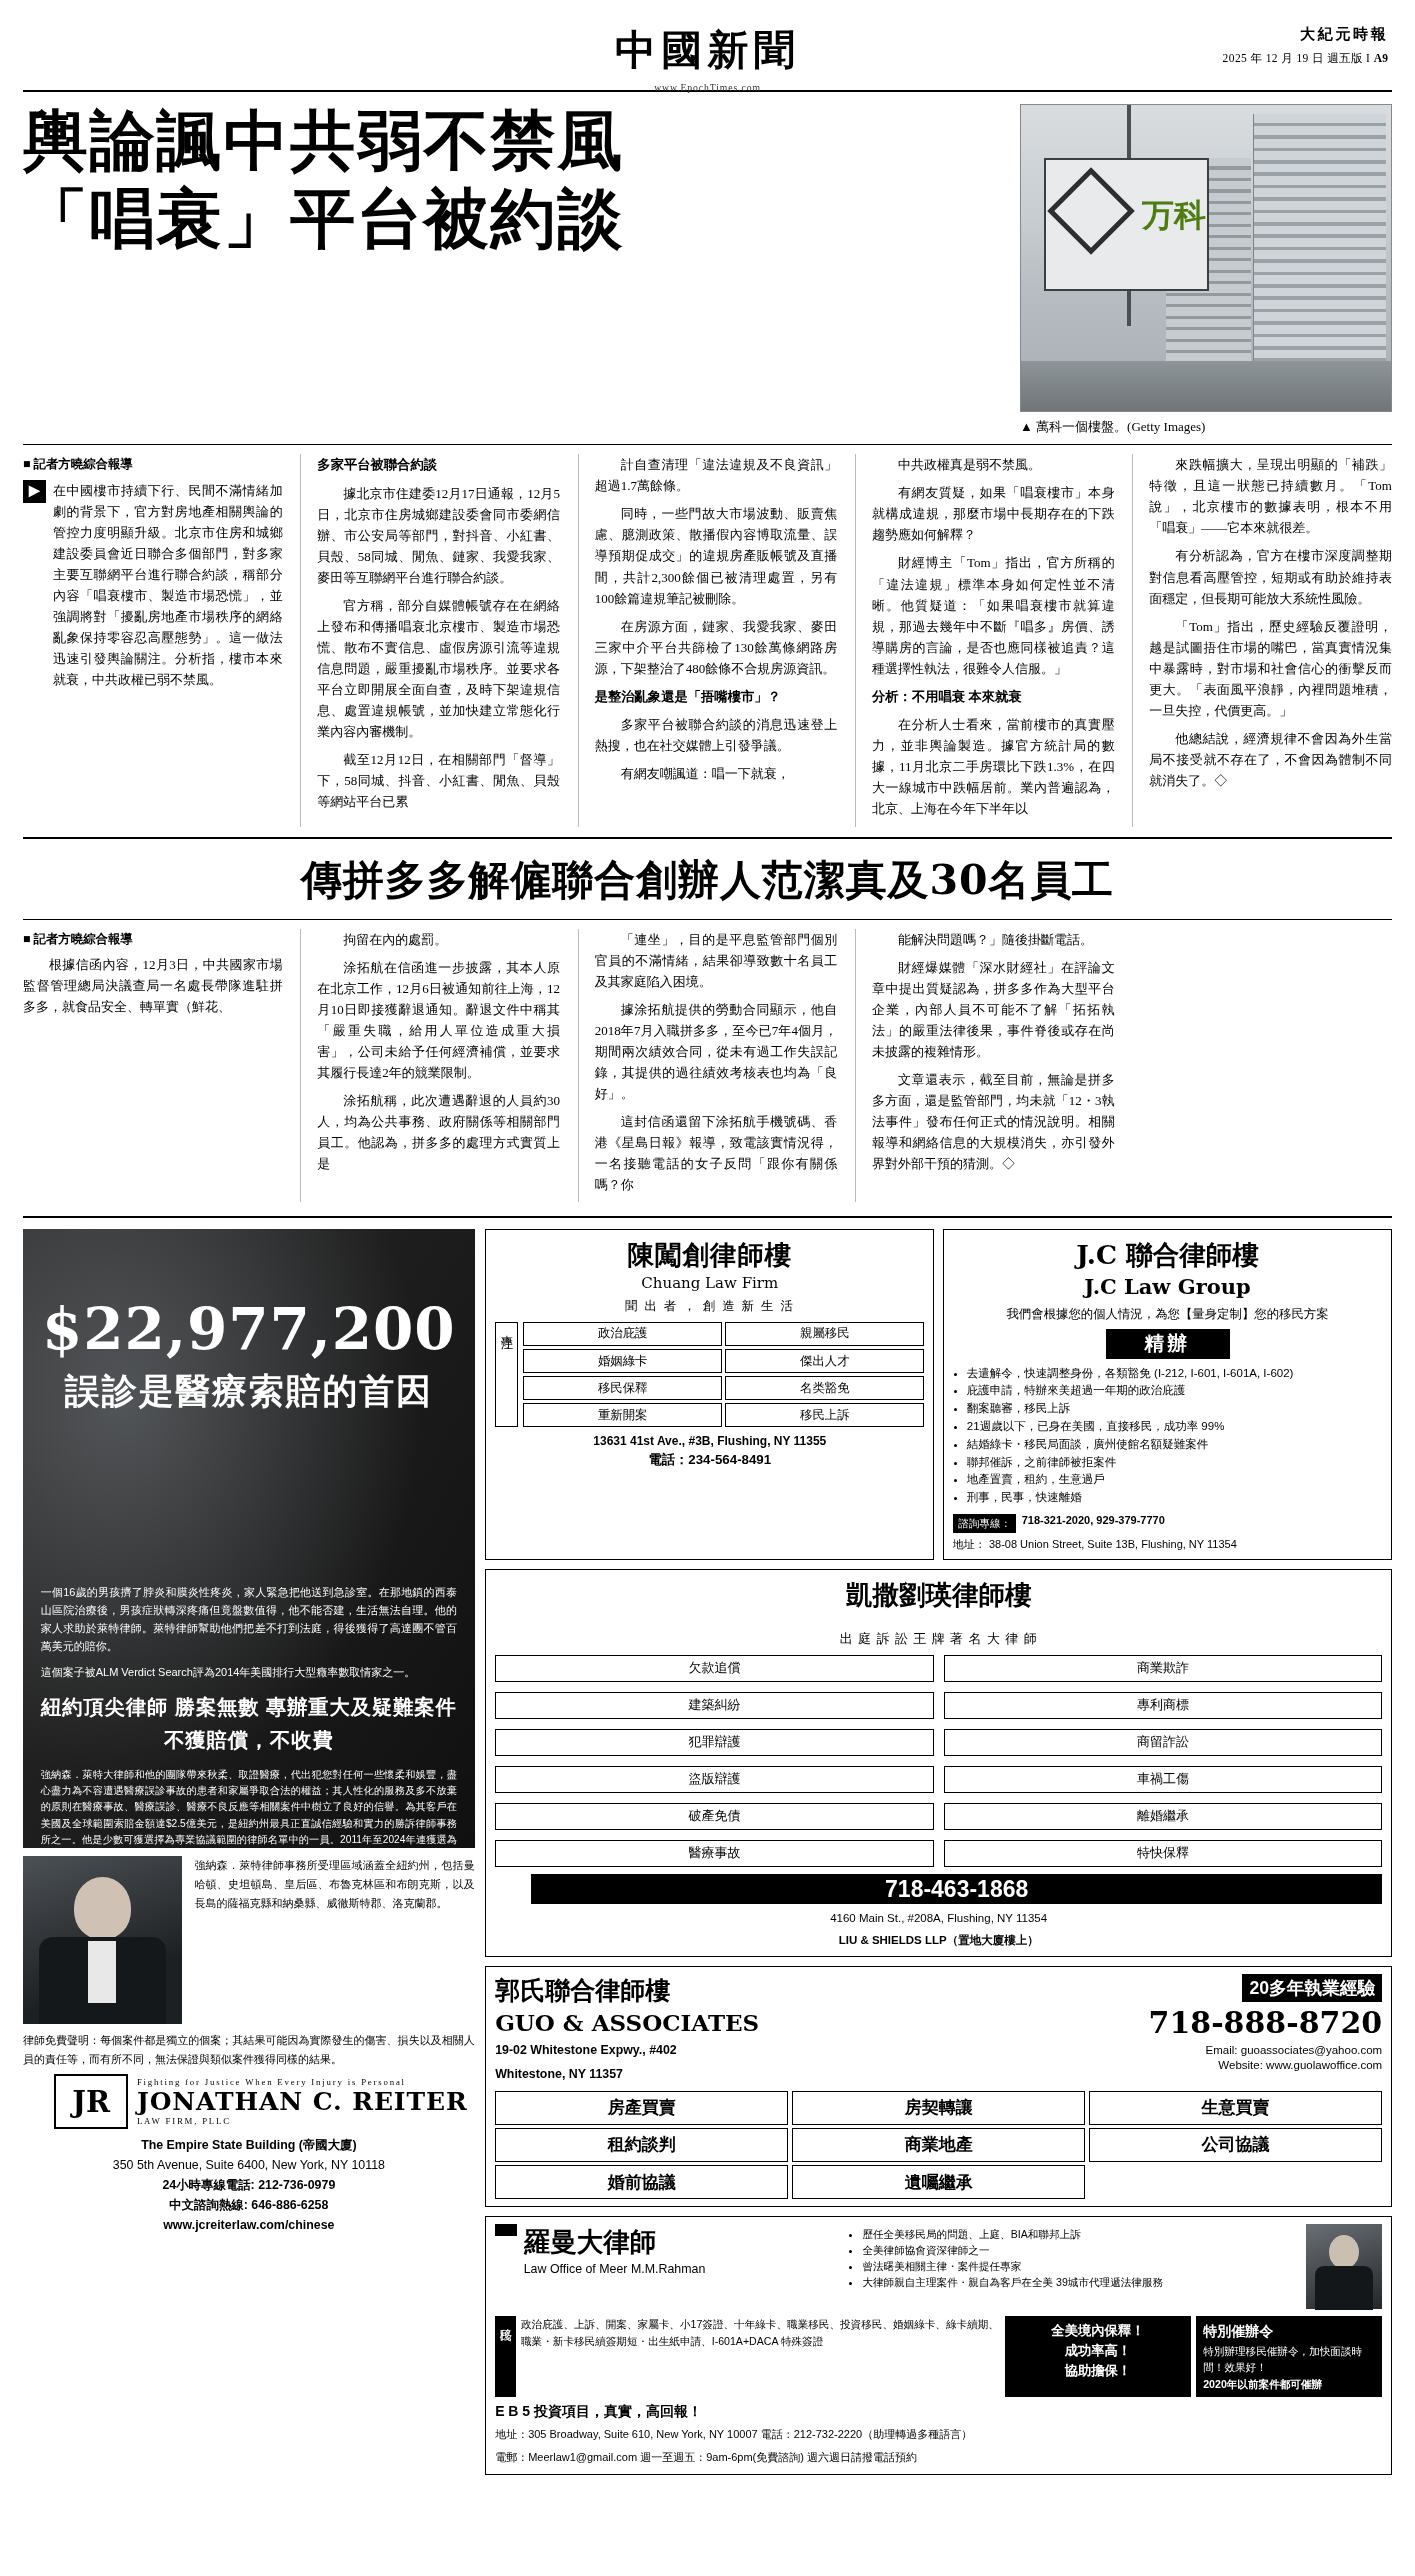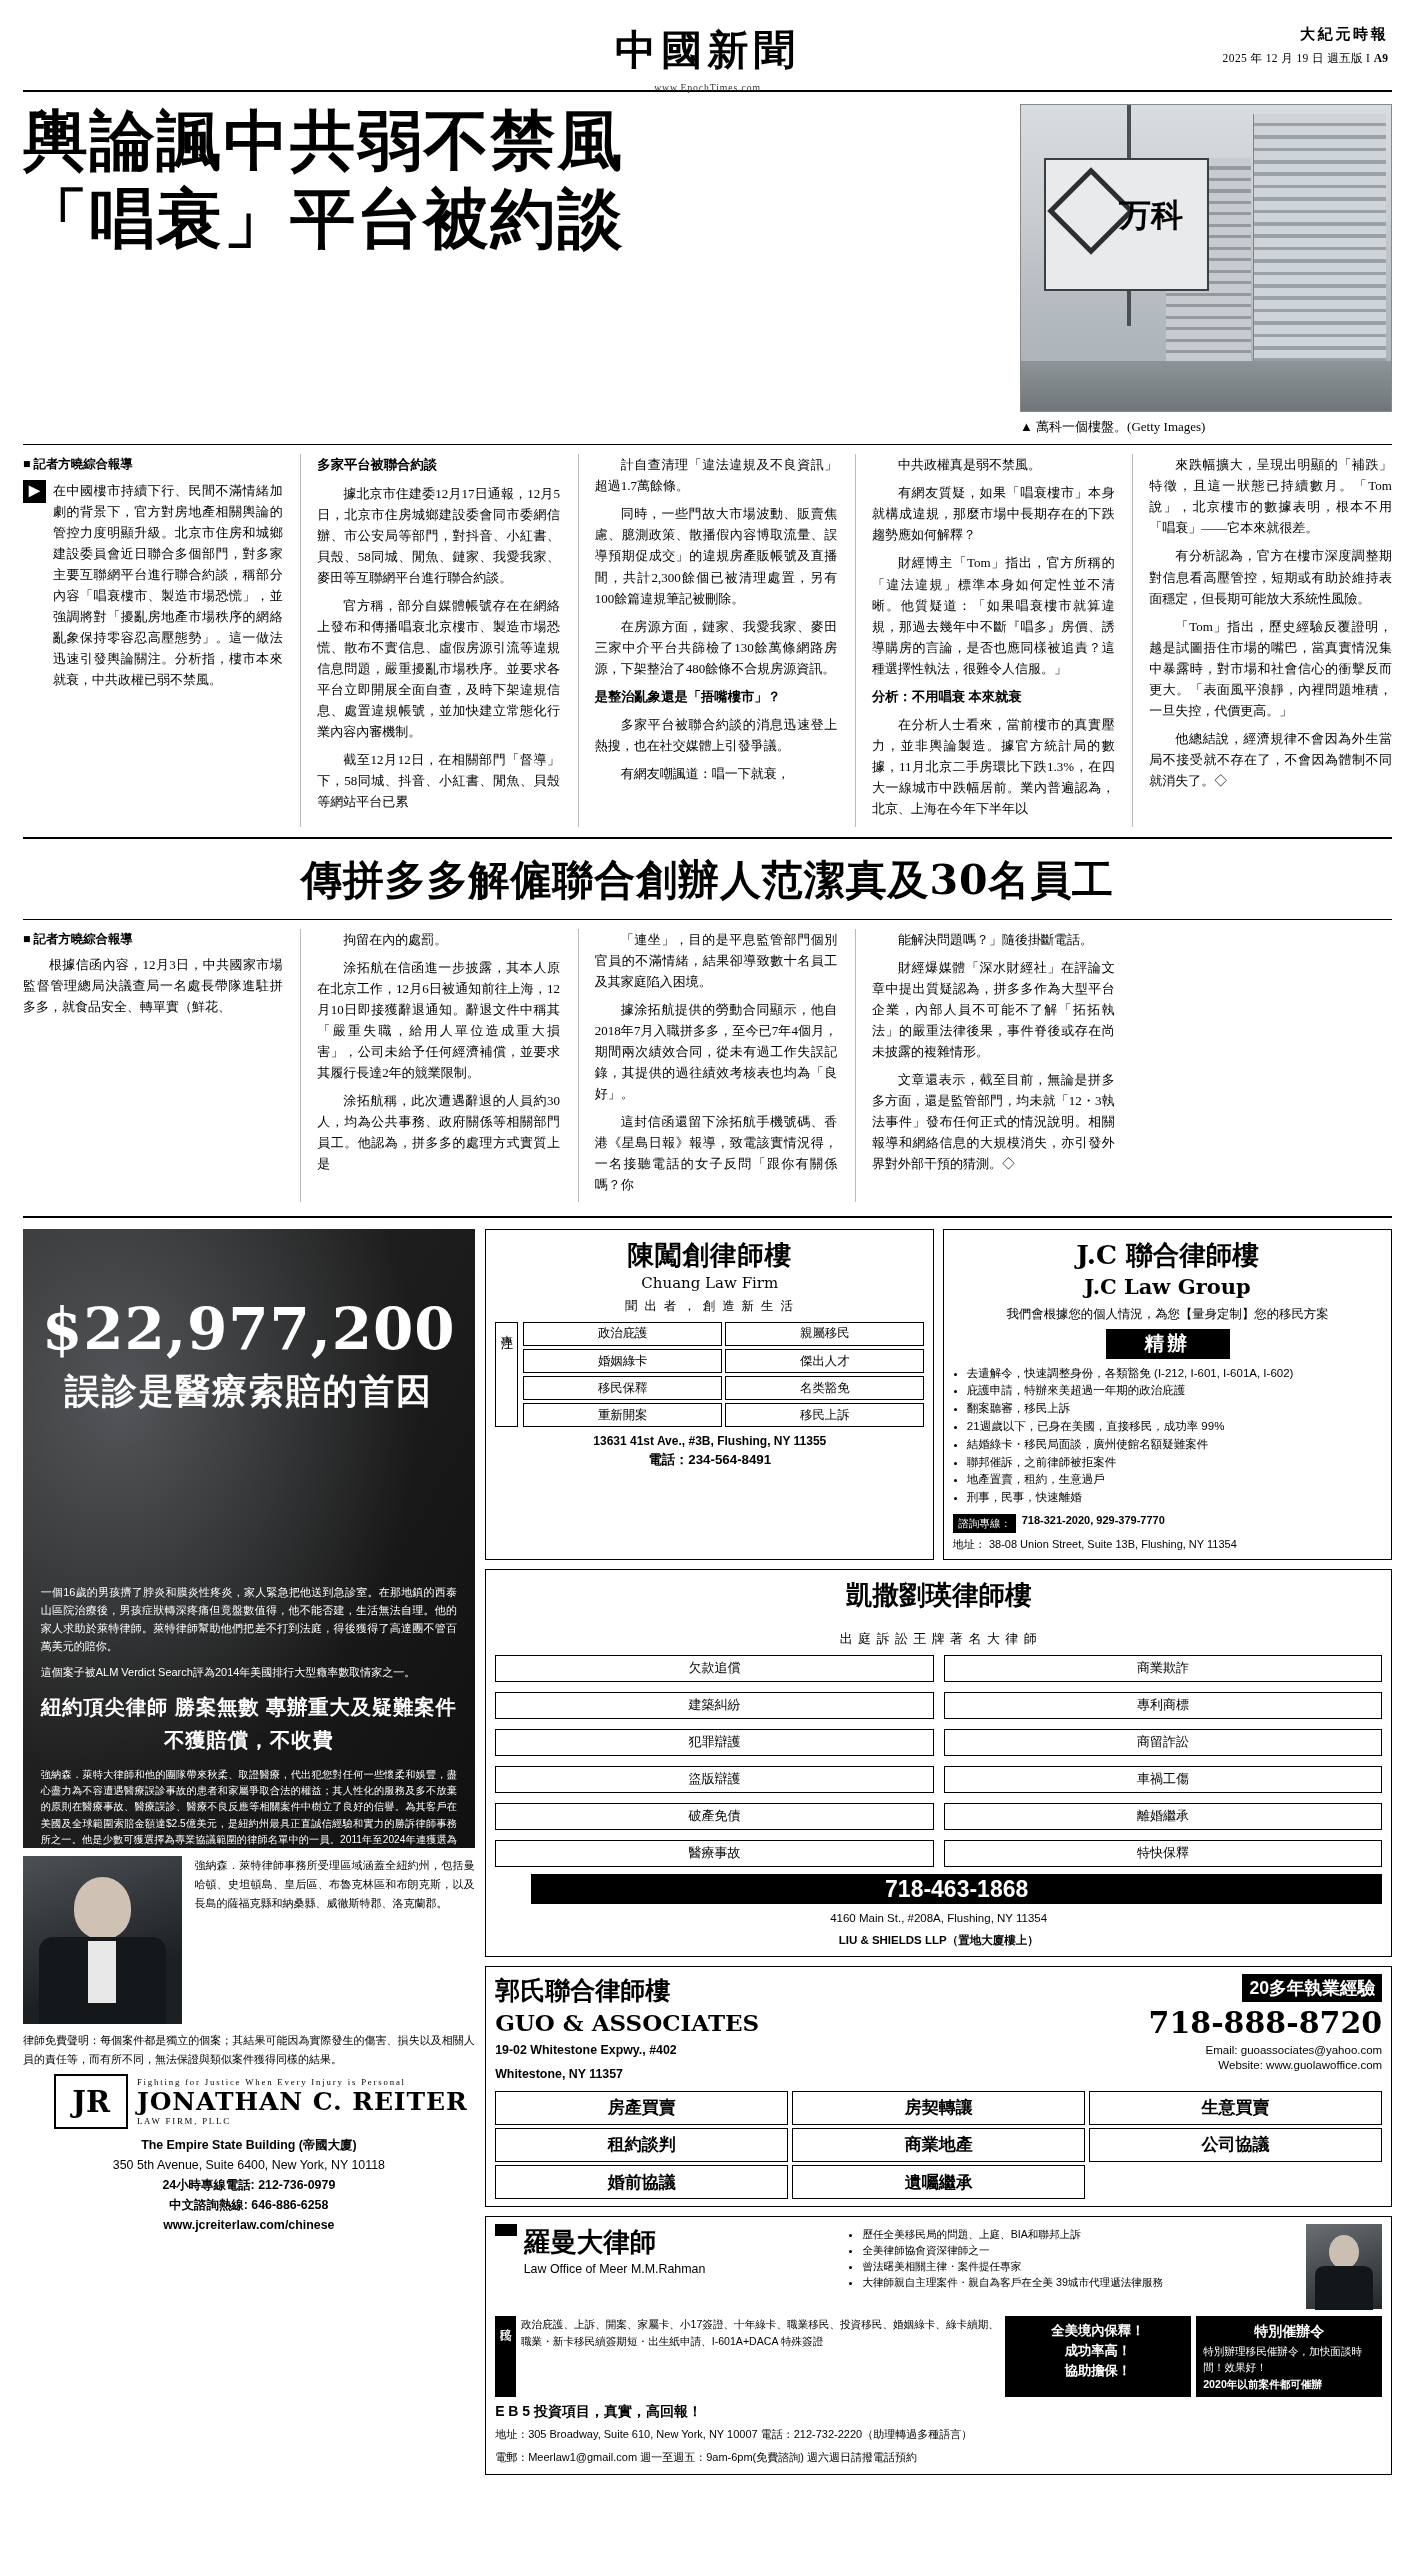--- a/index.html
+++ b/index.html
@@ -50,22 +50,22 @@
   }
   .photo .board {
     position:absolute; left:23px; top:53px; width:165px; height:133px;
     background:#e9eaec; border:2.7px solid #3b3f42;
   }
   .photo .board .logo {
     position:absolute; left:14px; top:19.5px; width:62px; height:62px;
     border:5.3px solid #2b2f31; transform:rotate(45deg);
   }
   .photo .board .cn {
-    position:absolute; right:24px; top:34px; font-size:32px; font-weight:bold;
-    font-family:"DejaVu Serif", serif; color:#000000;
+    position:absolute; right:1px; top:34px; font-size:32px; font-weight:bold;
+    font-family:"DejaVu Serif", serif; color:#4d7c0f;
   }
   .photo .crane { position:absolute; left:106px; top:0; width:3.5px; height:221px; background:#4a4f52; }
   .photo .ground { position:absolute; left:0; bottom:0; width:100%; height:50px;
     background:linear-gradient(180deg,#8e9599,#6f7579); }
   .caption { font-size:13px; margin-top:5.3px; }
 
   
   .byline { font-size:12.4px; font-weight:bold; margin-bottom:5.3px; }
   .cols1 {
     margin-top:8.8px; display:grid; grid-template-columns:repeat(5, 1fr);
@@ -465,21 +465,21 @@
         </div>
         <div class="bottom">
           <div class="tagv">移民</div>
           <div class="list" style="flex:1 1 40%">政治庇護、上訴、開案、家屬卡、小17簽證、十年綠卡、職業移民、投資移民、婚姻綠卡、綠卡續期、職業・新卡移民續簽期短・出生紙申請、I-601A+DACA 特殊簽證</div>
           <div class="mid" style="flex:0 0 186px">
             <div>全美境內保釋！</div>
             <div>成功率高！</div>
             <div>協助擔保！</div>
           </div>
           <div class="right" style="flex:0 0 186px">
-            <div class="b" style="font-size:14px; text-align:center">特別催辦令</div>
+            <div class="b" style="font-size:14px; ">特別催辦令</div>
             <div>特別辦理移民催辦令，加快面談時間！效果好！</div>
             <div class="b">2020年以前案件都可催辦</div>
           </div>
         </div>
         <div class="eb5">E B 5 投資項目，真實，高回報！</div>
         <div class="foot">地址：305 Broadway, Suite 610, New York, NY 10007 電話：212-732-2220（助理轉過多種語言）</div>
         <div class="foot">電郵：Meerlaw1@gmail.com    週一至週五：9am-6pm(免費諮詢)    週六週日請撥電話預約</div>
       </div>
 
     </div>

